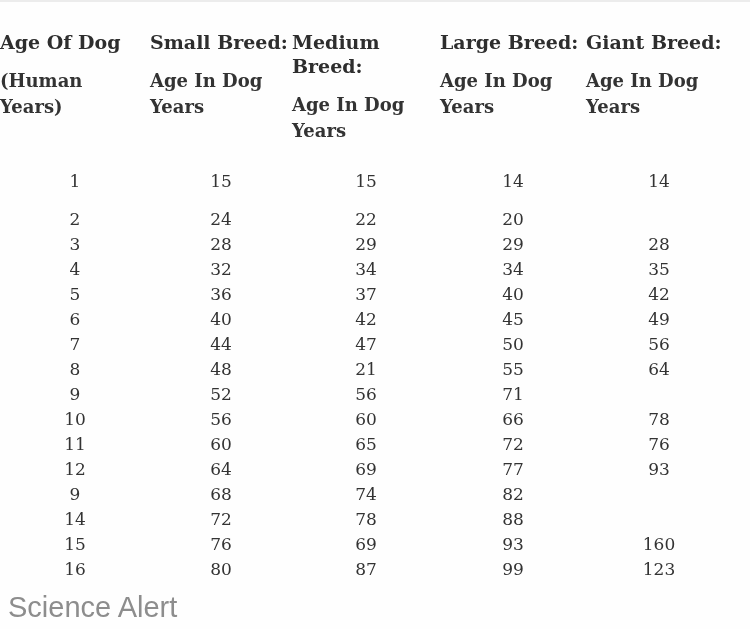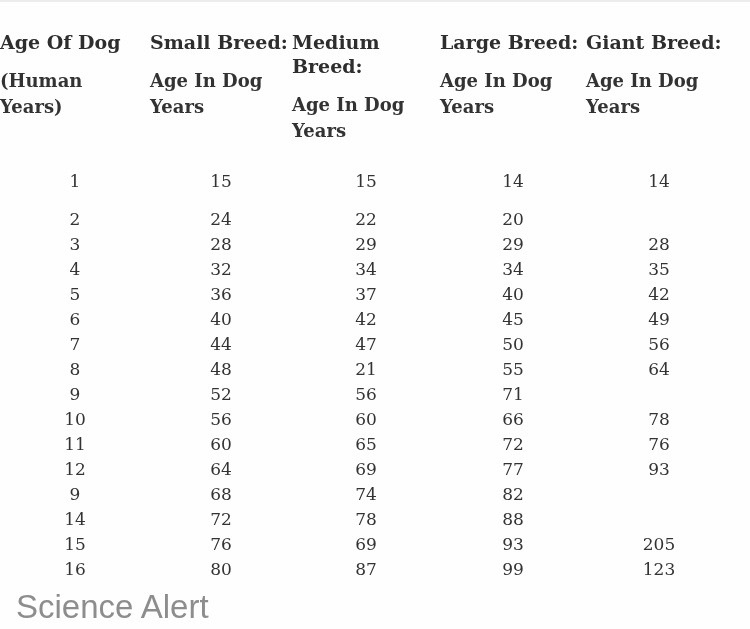--- a/index.html
+++ b/index.html
@@ -50,23 +50,23 @@
   .body-row.first {
     margin-bottom: 13px;
   }
   .cell {
     text-align: center;
     font-size: 17px;
     color: #333333;
   }
   .footer {
     margin-top: 8px;
-    padding-left: 16px;
+    padding-left: 8px;
     font-family: "Liberation Sans", sans-serif;
-    font-size: 33px;
+    font-size: 29px;
     line-height: 34px;
     color: #8d8d8d;
   }
 </style>
 </head>
 <body>
 
 <div class="page">
 
   <div class="grid-row header-row">
@@ -190,21 +190,21 @@
         <div class="cell">14</div>
         <div class="cell">72</div>
         <div class="cell">78</div>
         <div class="cell">88</div>
       </div>
       <div class="grid-row body-row">
         <div class="cell">15</div>
         <div class="cell">76</div>
         <div class="cell">69</div>
         <div class="cell">93</div>
-        <div class="cell">205</div>
+        <div class="cell">160</div>
       </div>
       <div class="grid-row body-row">
         <div class="cell">16</div>
         <div class="cell">80</div>
         <div class="cell">87</div>
         <div class="cell">99</div>
         <div class="cell">123</div>
       </div>
     </div>
 

